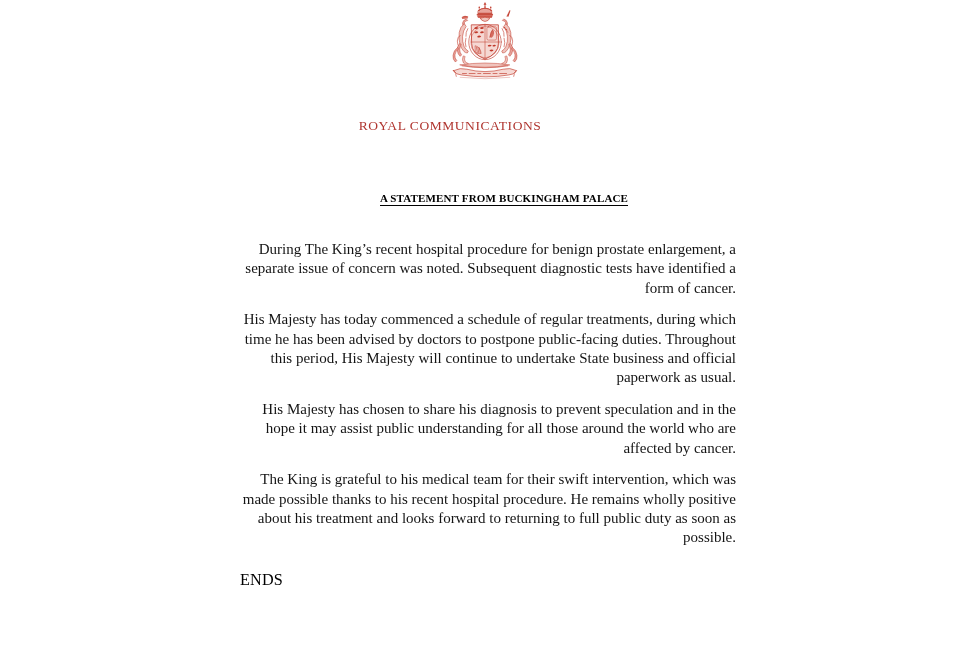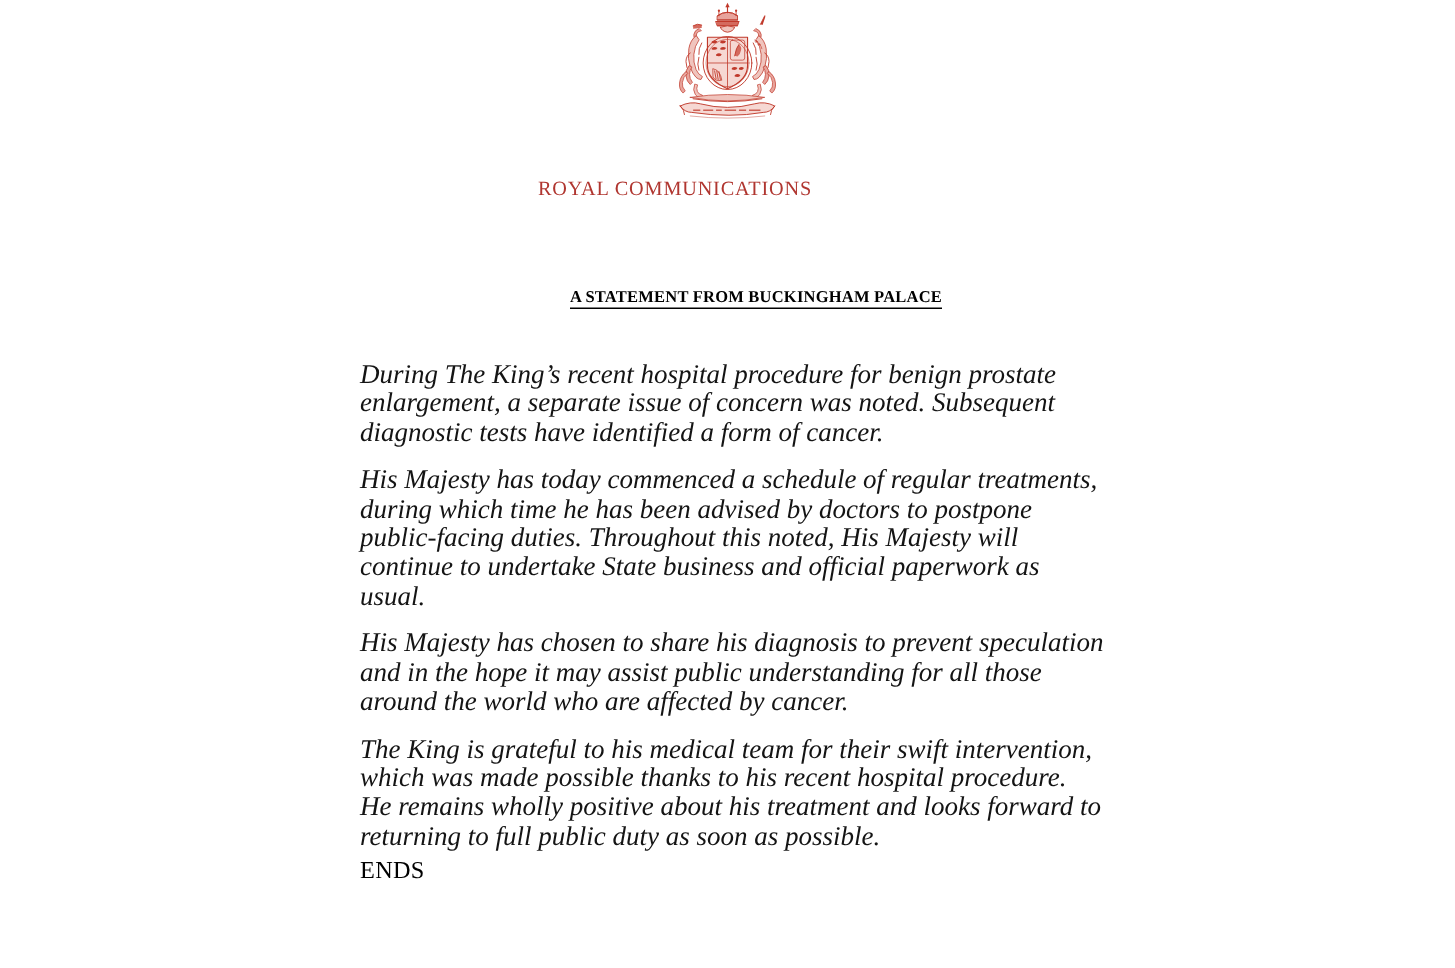--- a/index.html
+++ b/index.html
@@ -72,26 +72,25 @@
   }
 
   
   .body-block {
     position: absolute;
     top: 240px;
     left: 240px;
     width: 496px;
   }
   .para {
-    font-size: 18px;
+    font-size: 15px;
     line-height: 19.3px;
     color: #141414;
     margin: 0 0 12.5px 0;
-    text-align: left;
-    font-style: italic;
+    text-align: right;
   }
   .ends {
     position: absolute;
     top: 571px;
     left: 240px;
     font-size: 16.2px;
     line-height: 19.3px;
     color: #000000;
     letter-spacing: 0.2px;
   }
@@ -186,20 +185,20 @@
   </div>
 
   <div class="royal-comms">ROYAL COMMUNICATIONS</div>
 
   <div class="statement-heading">
     <span class="hd-inner">A STATEMENT FROM BUCKINGHAM PALACE</span>
   </div>
 
   <div class="body-block">
     <p class="para">During The King’s recent hospital procedure for benign prostate enlargement, a separate issue of concern was noted. Subsequent diagnostic tests have identified a form of cancer.</p>
-    <p class="para">His Majesty has today commenced a schedule of regular treatments, during which time he has been advised by doctors to postpone public-facing duties. Throughout this noted, His Majesty will continue to undertake State business and official paperwork as usual.</p>
+    <p class="para">His Majesty has today commenced a schedule of regular treatments, during which time he has been advised by doctors to postpone public-facing duties. Throughout this period, His Majesty will continue to undertake State business and official paperwork as usual.</p>
     <p class="para">His Majesty has chosen to share his diagnosis to prevent speculation and in the hope it may assist public understanding for all those around the world who are affected by cancer.</p>
     <p class="para">The King is grateful to his medical team for their swift intervention, which was made possible thanks to his recent hospital procedure. He remains wholly positive about his treatment and looks forward to returning to full public duty as soon as possible.</p>
   </div>
 
   <div class="ends">ENDS</div>
 
 </div>
 
 </body></html>

